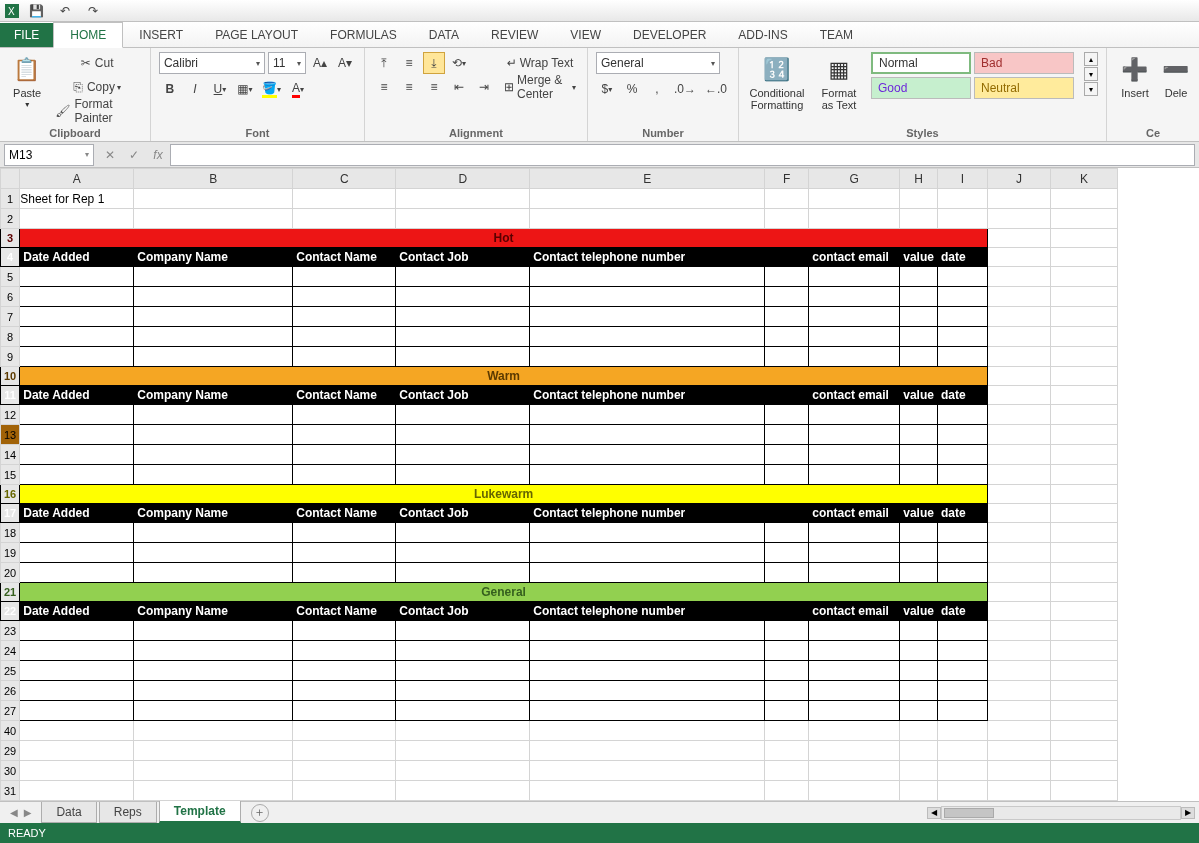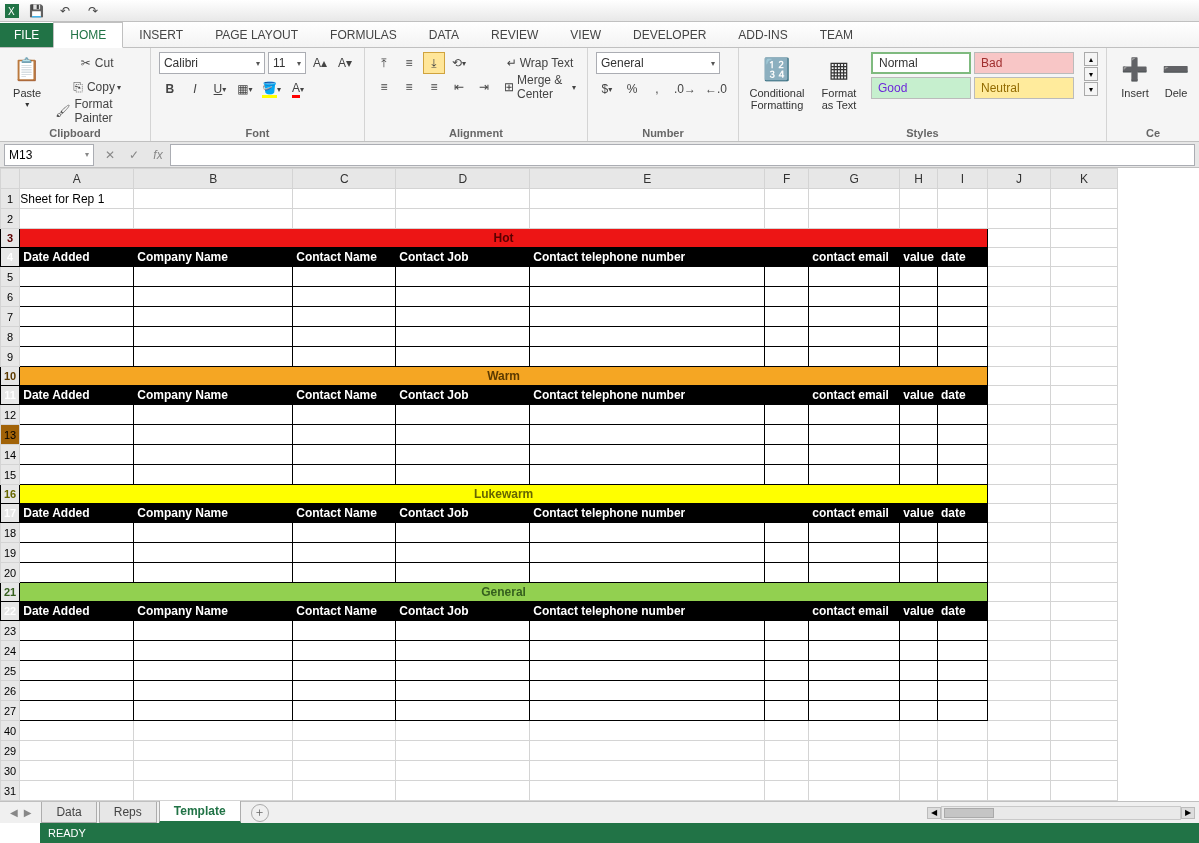--- a/index.html
+++ b/index.html
@@ -71,21 +71,21 @@
 .sheet-nav span { color:#888; cursor:pointer; font-size:10px;}
 .sheet-tabs { display:flex; align-items:flex-end; height:100%;}
 .sheet-tab { padding:3px 14px; border:1px solid #adadad; border-top:none; background:#e7e7e7; margin-right:2px; cursor:pointer; font-size:12px; color:#444;}
 .sheet-tab.active { background:#fff; font-weight:bold; color:#217346; border-bottom:2px solid #217346;}
 .new-sheet { width:18px; height:18px; border:1px solid #aaa; border-radius:50%; display:flex; align-items:center; justify-content:center; margin-left:8px; cursor:pointer; color:#666;}
 .hscroll { margin-left:auto; width:240px; height:14px; background:#e9e9e9; border:1px solid #c9c9c9; position:relative;}
 .hscroll .thumb { position:absolute; left:2px; top:1px; width:50px; height:10px; background:#c5c5c5; border:1px solid #aaa;}
 .hscroll .btn { position:absolute; top:0; width:14px; height:12px; background:#ddd; border:1px solid #bbb; display:flex; align-items:center; justify-content:center; font-size:8px;}
 .hscroll .btn.l{left:-15px;} .hscroll .btn.r{right:-15px;}
 
-.status-bar { position:absolute; bottom:0; left:0; right:0; height:20px; background:#217346; color:#fff; display:flex; align-items:center; padding:0 8px; font-size:11px;margin-left:40px;}
+.status-bar { position:absolute; bottom:0; left:0; right:0; height:20px; background:#217346; color:#fff; display:flex; align-items:center; padding:0 8px; font-size:11px;}
 
 svg { display:block;}
 </style>
 </head>
 <body>
 
 <div class="title-bar">
   <div class="qat">
     <span>
         <svg width="14" height="14">

